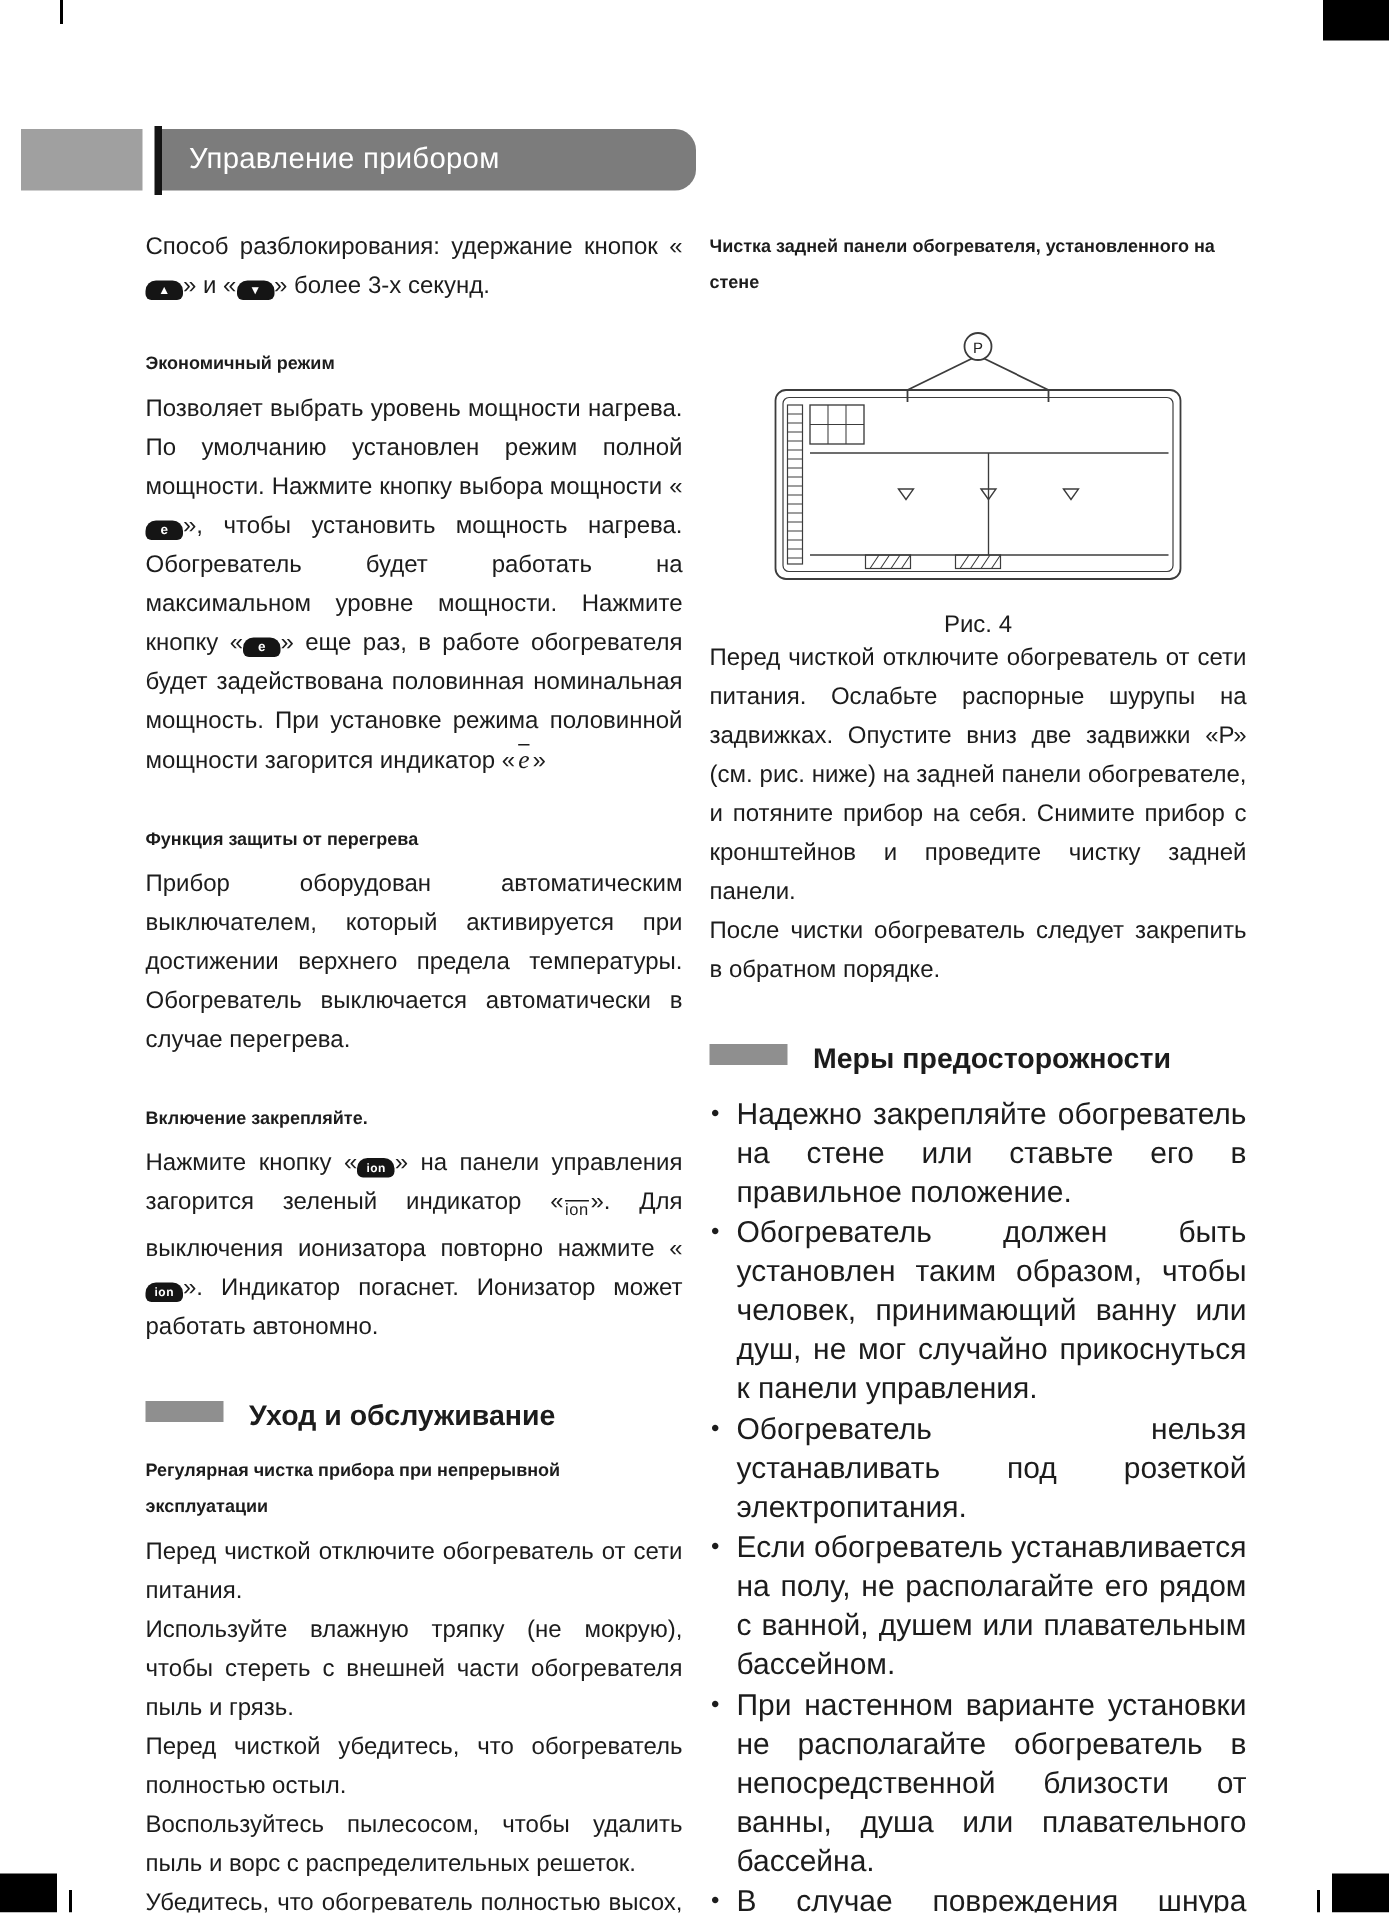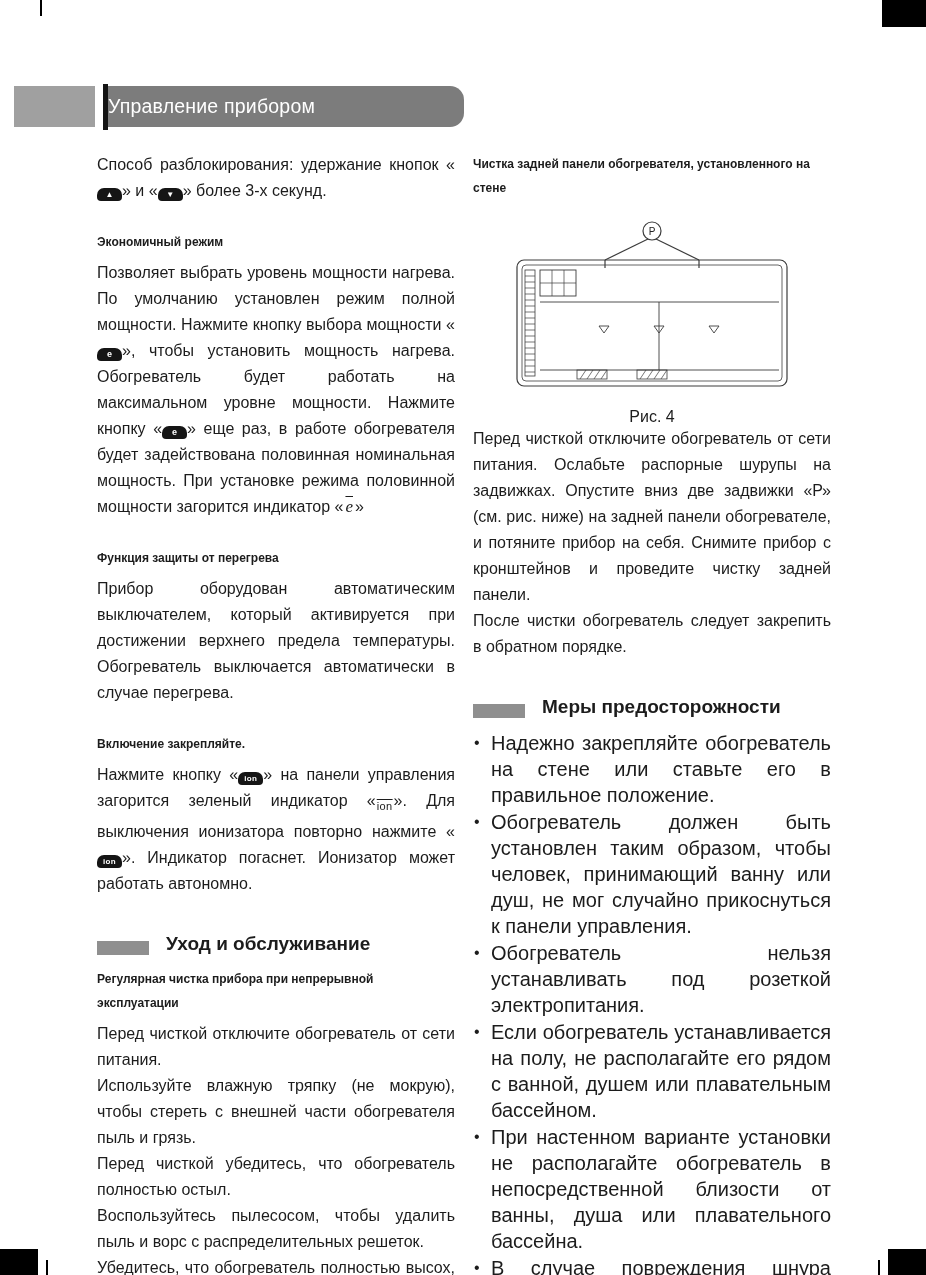--- a/index.html
+++ b/index.html
@@ -21,34 +21,34 @@
   .mark-bottom-right-tick{ right:46px; bottom:0;    width:2px;  height:15px; }
   .mark-bottom-right-block{ right:0;   bottom:0;    width:38px; height:26px; }
 
   
   .header-block-left { position:absolute; left:14px; top:86px; width:81px; height:41px;
     background:var(--header-block, #a0a0a0); }
   .header-divider { position:absolute; left:103px; top:84px; width:5px; height:46px; background:#141414; }
   .header-bar { position:absolute; left:108px; top:86px; width:356px; height:41px;
     background:var(--header-bar, #7c7c7c);
     border-radius:0 14px 14px 0;
-    display:flex; align-items:center; box-sizing:border-box; }
+    display:flex; align-items:center; padding-left:18px; box-sizing:border-box; }
   .header-bar .title { color:#fff; font-size:19.5px; letter-spacing:0.2px; }
 
   
   .col { position:absolute; top:152px; width:358px; }
   .col-left  { left:97px; }
   .col-right { left:473px; }
 
   p.body { font-size:16px; line-height:26px; text-align:justify; margin:0; }
   p.body + p.body { margin-top:0; }
   h3.sub { font-size:12px; line-height:24px; font-weight:bold; margin:26px 0 6px; }
   h3.sub.first { margin-top:0; }
 
-  .section-head { display:flex; align-items:flex-end; gap:17px; margin:36px 0 12px; }
+  .section-head { display:flex; align-items:flex-start; gap:17px; margin:36px 0 12px; }
   .section-head .swatch { width:52px; height:14px; background:var(--swatch, #8f8f8f); flex:0 0 auto; }
   .section-head .stitle { font-size:19px; font-weight:bold; }
 
   
   .kbtn { display:inline-block; background:#151515; color:#fff; font-weight:bold;
     font-size:9px; line-height:13px; height:13px; min-width:21px; padding:0 2px;
     text-align:center; border-radius:7px 7px 4px 4px; vertical-align:-1px; }
   .kbtn-arrow { font-size:8px; }
   .kbtn-ion { font-size:8px; letter-spacing:0.3px; }
   .ind { text-decoration:overline; }

